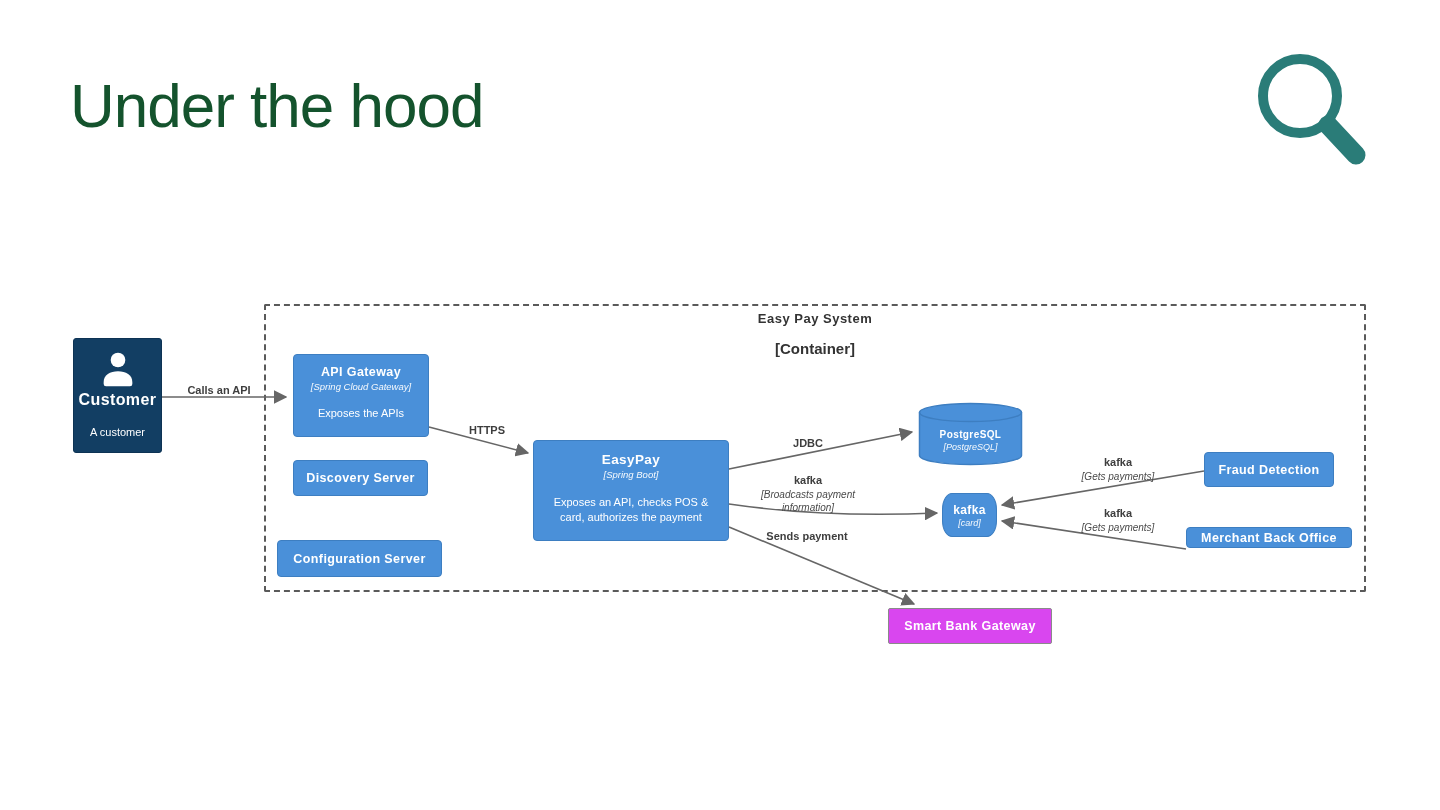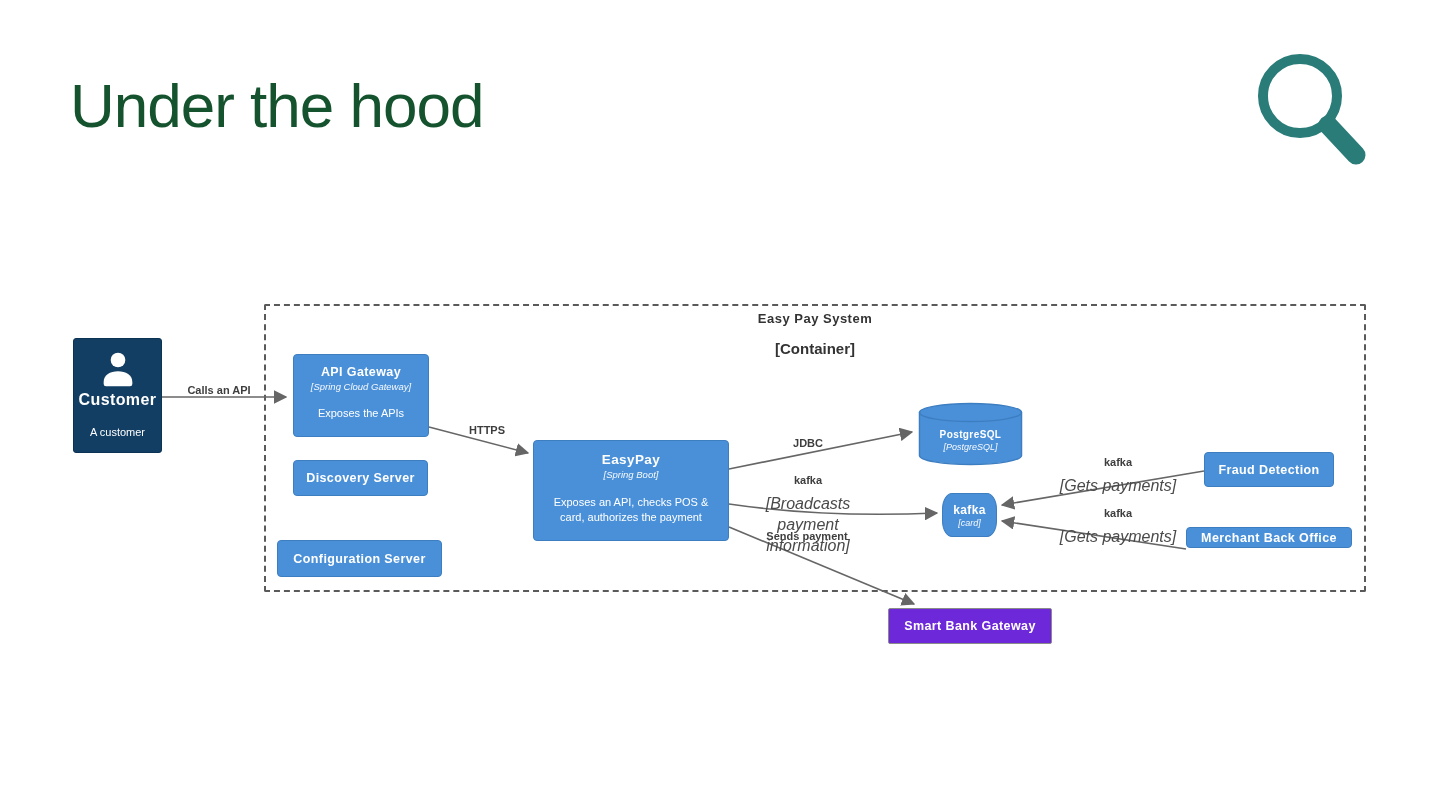--- a/index.html
+++ b/index.html
@@ -73,37 +73,37 @@
     left: 942px; top: 493px; width: 55px; height: 44px;
     background: #4A90D9; border: 1.5px solid #3D7EC1;
     border-radius: 10px / 16px;
   }
   .kafka .node-title { font-size: 12px; }
   .kafka .node-subtitle { font-size: 9px; margin-top: 1px; }
 
   
   .bank {
     left: 888px; top: 608px; width: 164px; height: 36px;
-    background: #6d28d9; border: 1.5px solid #8A8A8A; border-radius: 2px;
+    background: #d946ef; border: 1.5px solid #8A8A8A; border-radius: 2px;
   }
   .bank .node-title { font-size: 12.5px; }
 
   
   .edges { position: absolute; left: 0; top: 0; width: 1440px; height: 810px; pointer-events: none; }
 
   .edge-label {
     position: absolute; transform: translate(-50%, -50%);
     font-size: 11px; font-weight: bold; color: #3E3E3E; white-space: nowrap;
   }
   .edge-label-group {
     position: absolute; transform: translateX(-50%);
     text-align: center; color: #3E3E3E;
   }
   .edge-label-main { font-size: 11px; font-weight: bold; }
-  .edge-sublabel { font-size: 16px; font-style: italic; font-weight: normal; color: #4A4A4A; margin-top: 8px; line-height: 1.3; }
+  .edge-sublabel { font-size: 10px; font-style: italic; font-weight: normal; color: #4A4A4A; margin-top: 2px; line-height: 1.3; }
   .wrap-120 { width: 125px; white-space: normal; }
 </style>
 </head>
 <body>
 
 <div class="slide-title">Under the hood</div>
 
 <svg class="magnifier" width="125" height="122" viewBox="0 0 125 122">
   <circle cx="48" cy="48" r="37" fill="none" stroke="#2A7C78" stroke-width="10"></circle>
   <line x1="76" y1="77" x2="104" y2="107" stroke="#2A7C78" stroke-width="19" stroke-linecap="round"></line>

